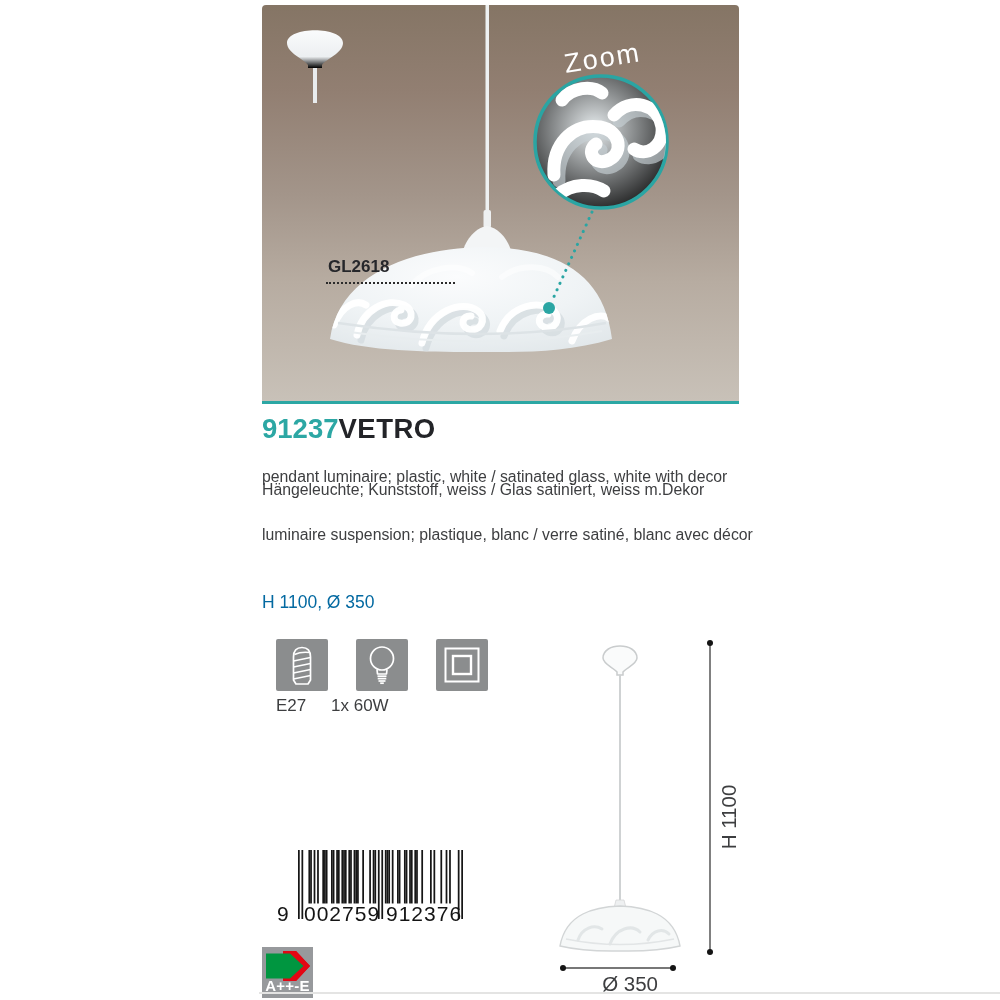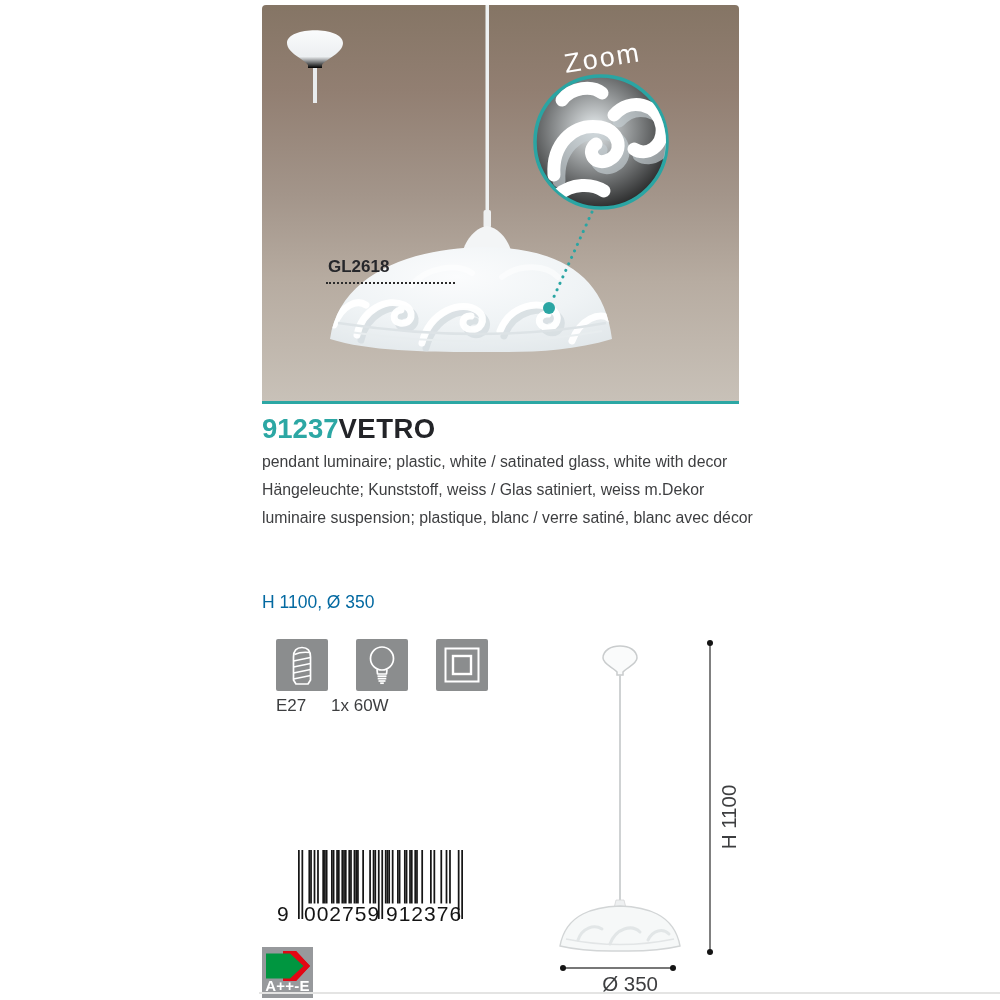--- a/index.html
+++ b/index.html
@@ -16,21 +16,21 @@
               letter-spacing:2px;transform:rotate(-9deg);font-weight:400;}
   .gl-label{position:absolute;left:66px;top:252px;font-size:17px;font-weight:bold;color:#26272b;}
   .gl-leader{position:absolute;left:64px;top:277px;width:129px;height:0;border-top:2.5px dotted #2b2b2b;}
 
   
   .title{position:absolute;left:262px;top:414px;display:flex;
          font-size:27.5px;font-weight:bold;line-height:30px;}
   .title .sku{color:#2ca7a4;}
   .title .name{color:#232428;letter-spacing:.5px;}
   .desc{position:absolute;left:262px;font-size:15.8px;color:#3d3e40;white-space:nowrap;}
-  .desc.en{top:453px;}.desc.de{top:481px;}.desc.fr{top:509px;}
+  .desc.en{top:468px;}.desc.de{top:481px;}.desc.fr{top:526px;}
   .dims{position:absolute;left:262px;top:592px;font-size:17.5px;color:#0369a1;}
 
   
   .tile{position:absolute;top:639px;width:52px;height:52px;background:#8b8d8e;border-radius:2px;}
   .tile.socket{left:276px;}.tile.bulbt{left:356px;}.tile.insul{left:436px;}
   .tile svg{display:block;}
   .tile-label{position:absolute;top:696px;font-size:17px;color:#3d3e40;text-align:left;}
   .tile-label.socket{left:276px;width:52px;}
   .tile-label.bulbt{left:331px;width:82px;}
 

